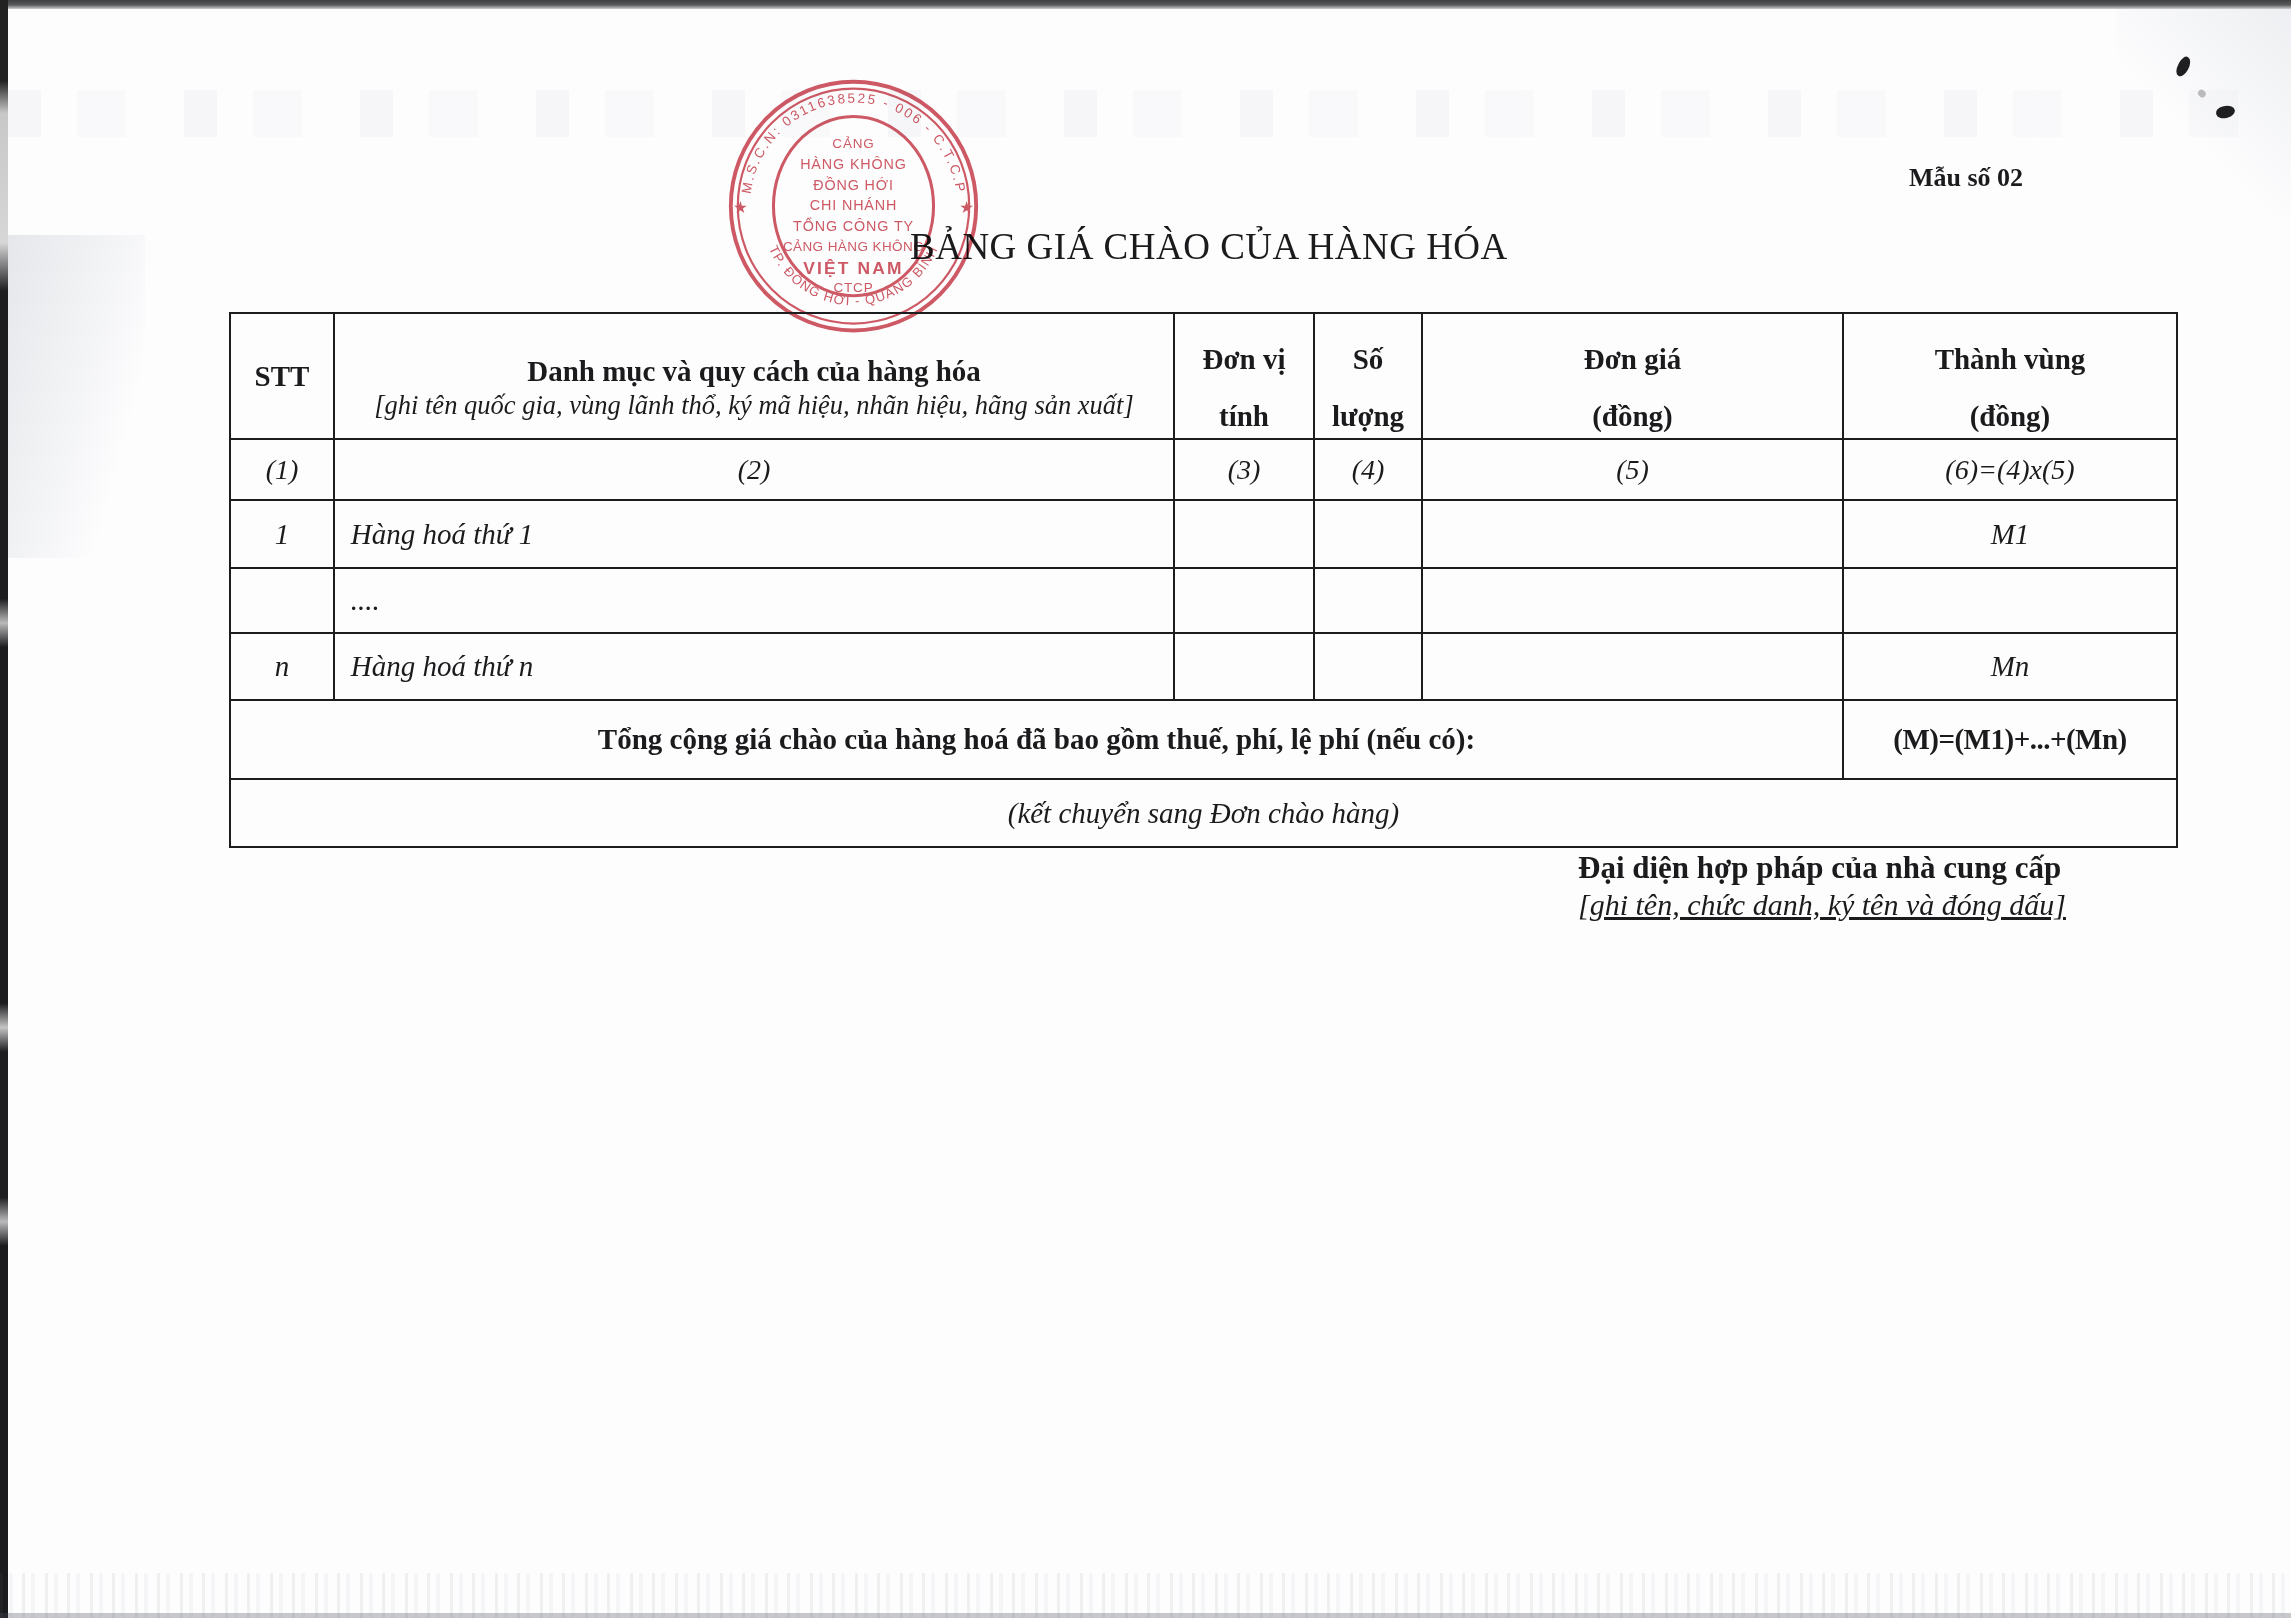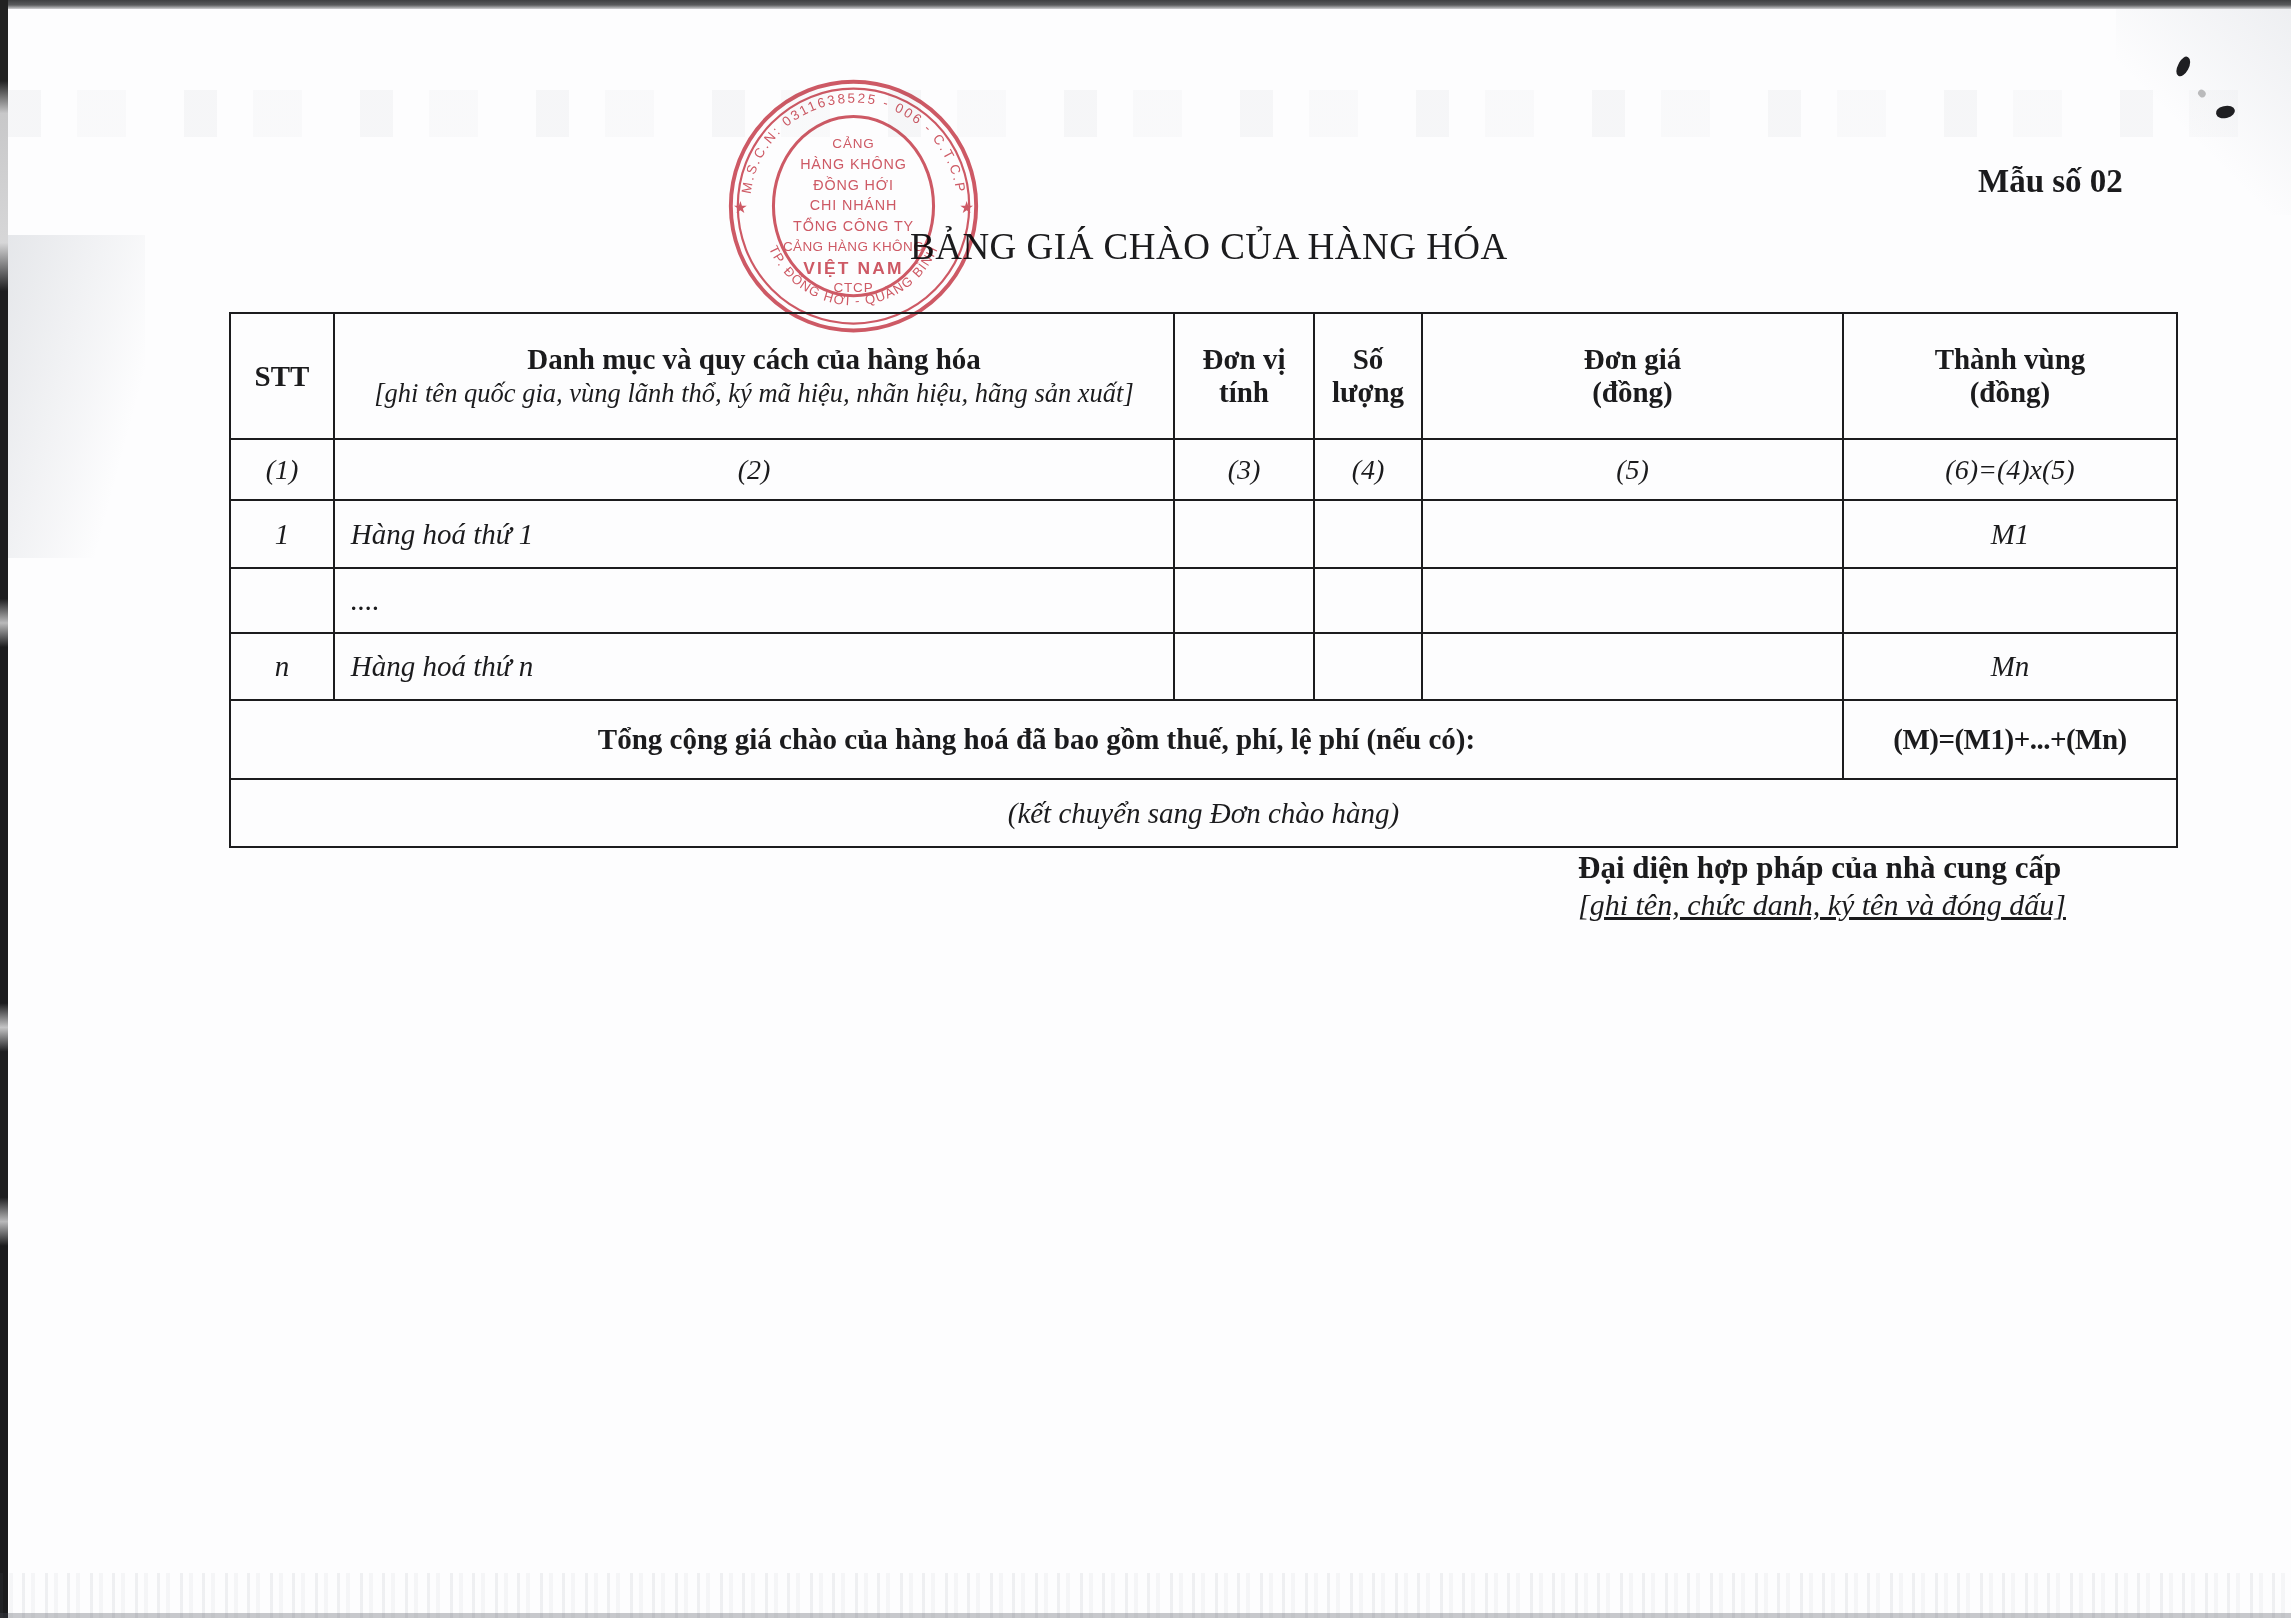--- a/index.html
+++ b/index.html
@@ -32,42 +32,42 @@
     background:repeating-linear-gradient(90deg,
       rgba(95,105,120,.09) 0 2.9px, transparent 2.9px 8.8px,
       rgba(95,105,120,.05) 8.8px 12.7px, transparent 12.7px 22.5px);}
   .edge-bottom-line{position:absolute;left:0;bottom:0;width:100%;height:4.9px;background:rgba(75,80,90,.30);}
   .ink-mark{position:absolute;background:#1f1f22;border-radius:45% 55% 50% 50%;}
   .ink-1{left:2178px;top:56px;width:10.8px;height:20.6px;transform:rotate(28deg);}
   .ink-2{left:2216px;top:106px;width:18.6px;height:11.8px;transform:rotate(-14deg);}
   .ink-3{left:2198px;top:90px;width:7.8px;height:6.9px;opacity:.28;transform:rotate(40deg);}
 
   
-  .form-label{position:absolute;left:1978px;top:163px;font-size:33px;font-weight:bold;white-space:nowrap;text-align:right;}
+  .form-label{position:absolute;left:1909px;top:163px;font-size:26px;font-weight:bold;white-space:nowrap;text-align:right;}
   .doc-title{position:absolute;left:910px;top:225px;font-size:37px;font-weight:normal;
     letter-spacing:0.5px;white-space:nowrap;}
   .signature{position:absolute;left:1578px;top:849px;width:637px;text-align:left;line-height:1.22;}
   .signature .sig1{font-size:31px;font-weight:bold;}
   .signature .sig2{font-size:30px;font-style:italic;text-decoration:underline;}
 
   
   .stamp{position:absolute;left:718px;top:73px;width:271px;height:261px;
     mix-blend-mode:multiply;opacity:.88;}
   .stamp text{font-family:"Liberation Sans","DejaVu Sans",sans-serif;fill:#c9434f;}
 
   
   table.quote{position:absolute;left:229px;top:312px;width:1948px;
     border-collapse:collapse;table-layout:fixed;}
   table.quote td{border:2px solid #1c1c1e;padding:2px 9.8px;vertical-align:middle;
     font-size:29px;overflow:hidden;}
   .c{text-align:center;}
   .l{text-align:left;padding-left:15.7px !important;}
   .b{font-weight:bold;}
   .i{font-style:italic;}
-  .hdr-main{font-weight:bold;font-size:29px;line-height:1.15;}
+  .hdr-main{font-weight:bold;font-size:29px;line-height:1.15;margin-top:24px;}
   .hdr-sub{font-style:italic;font-size:26.5px;line-height:1.12;margin-top:2px;}
   tr.r-head td{height:120px;}
   tr.r-nums td{height:55px;font-size:28px;}
   tr.r-d1 td{height:62px;}
   tr.r-d2 td{height:59px;}
   tr.r-d3 td{height:61px;}
   tr.r-total td{height:59px;}
   tr.r-foot td{height:62px;margin-top:24px;}
   .total-val{font-size:29px;letter-spacing:-0.5px;padding:9px 2px !important;}
 </style>

